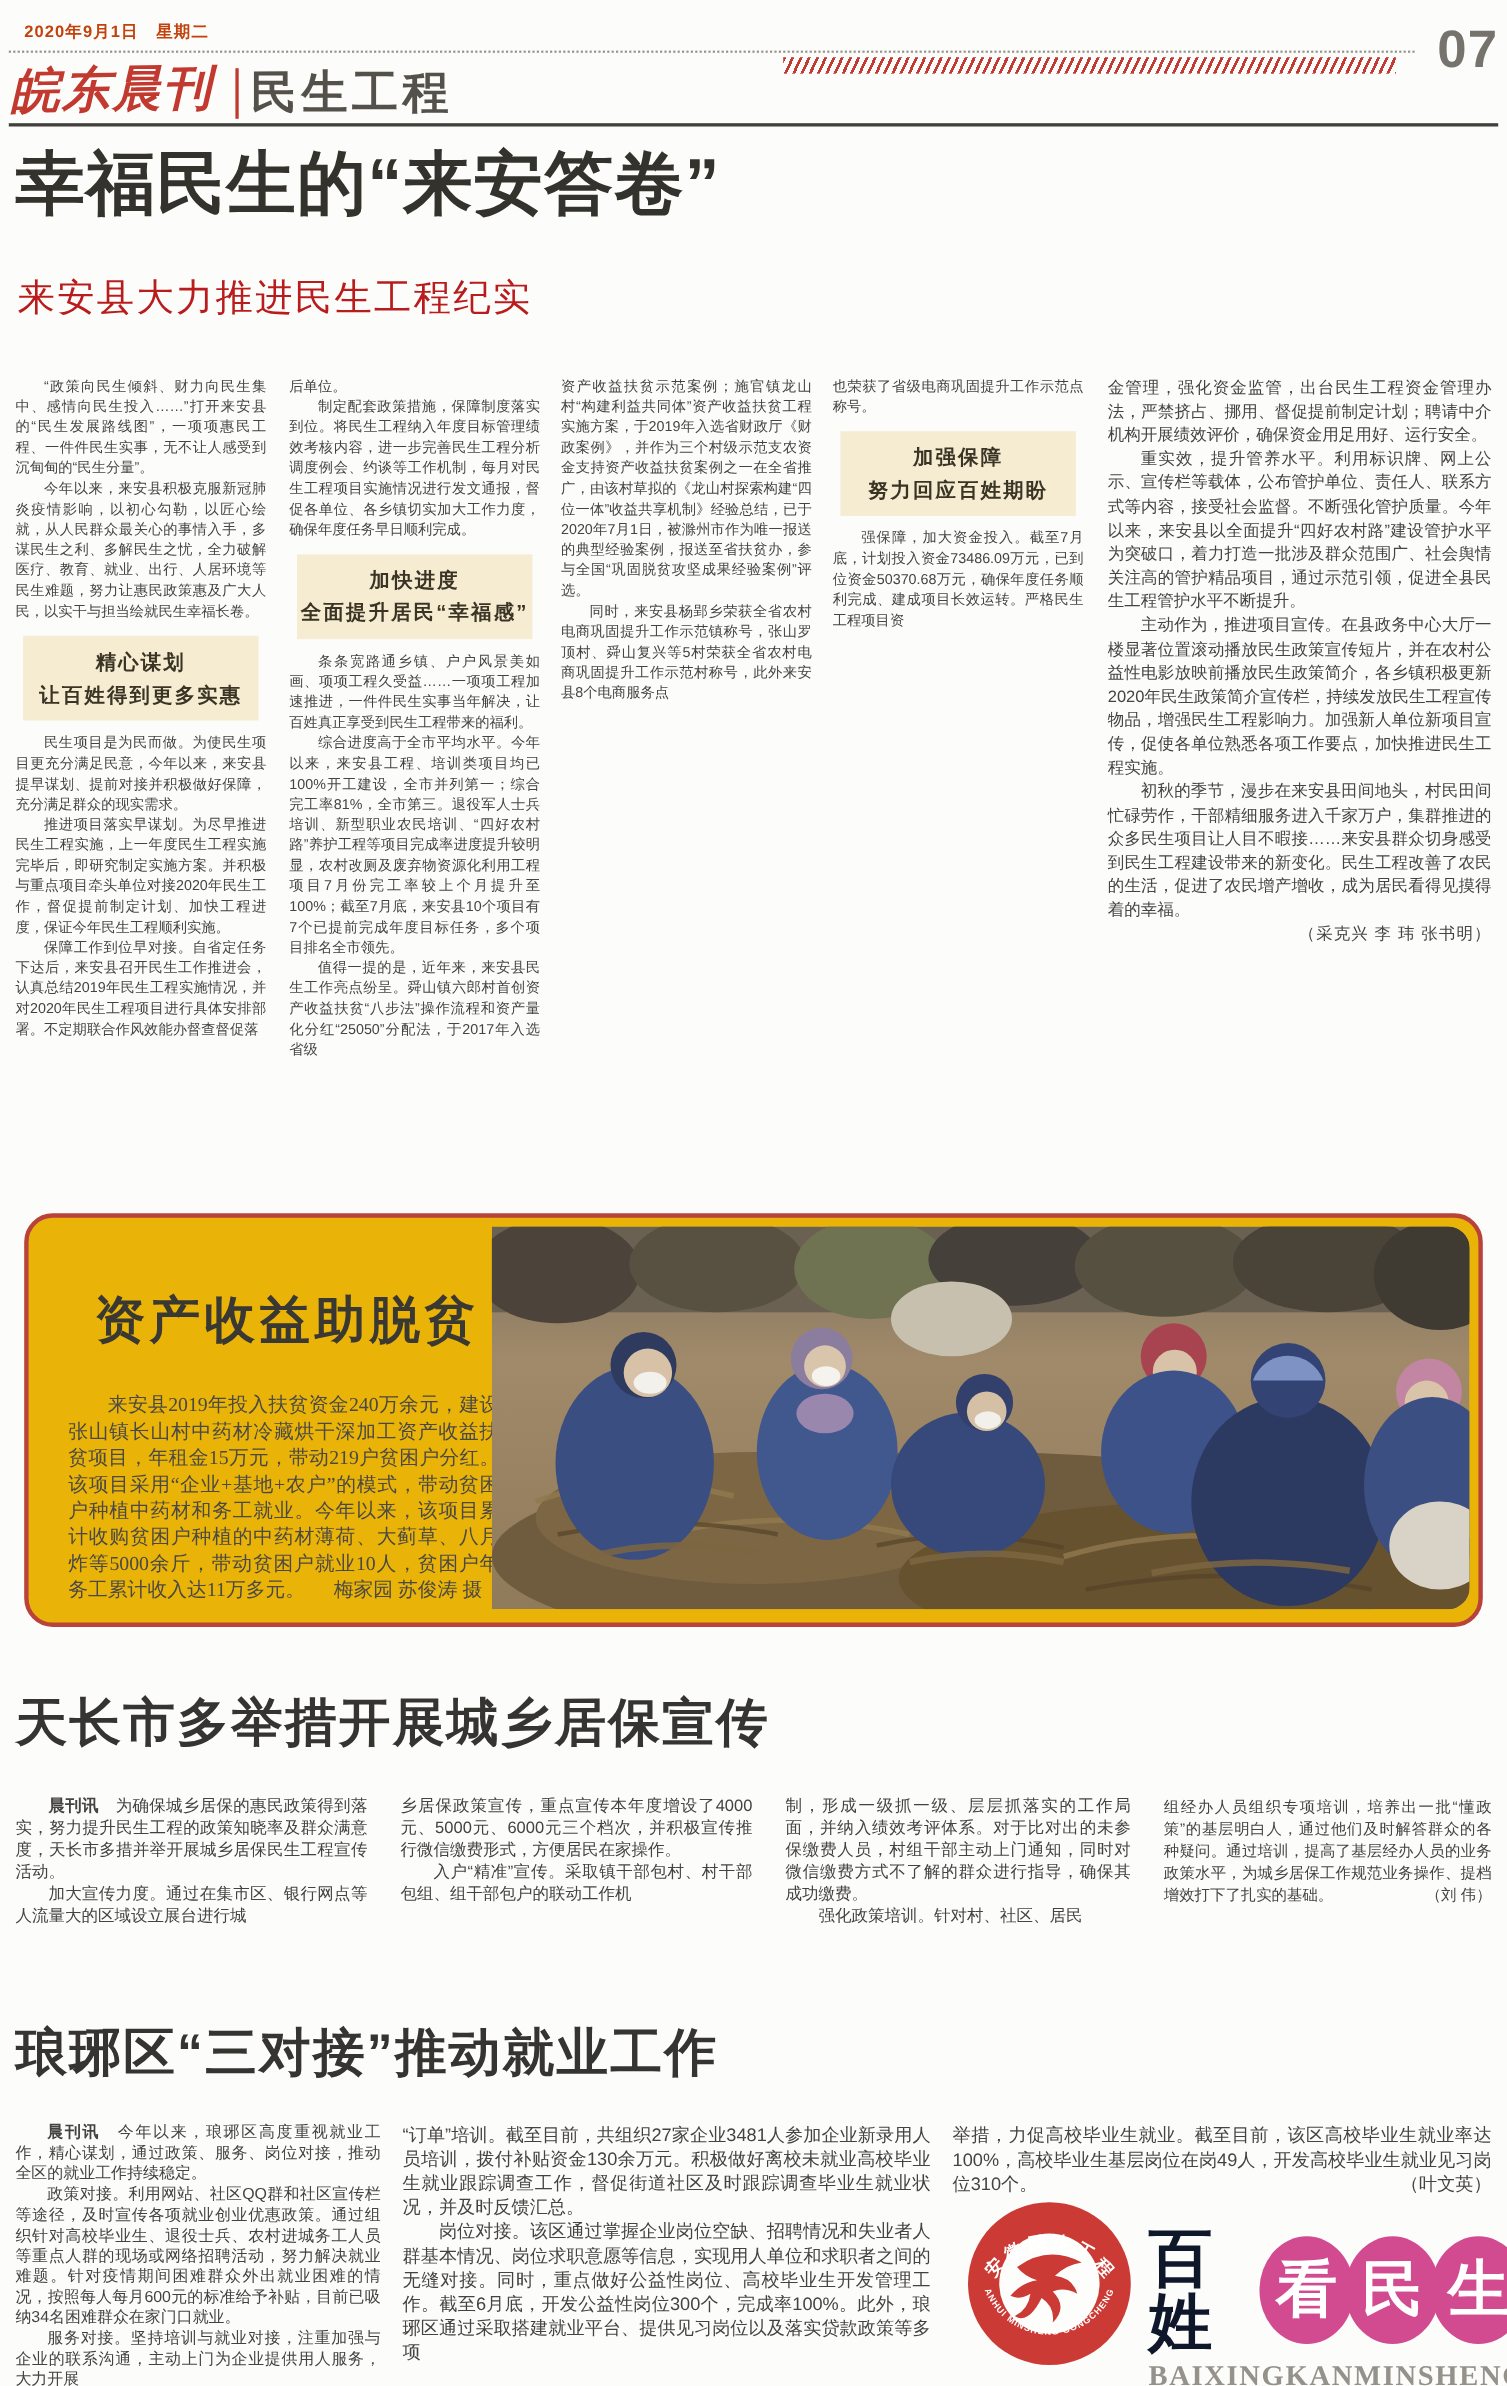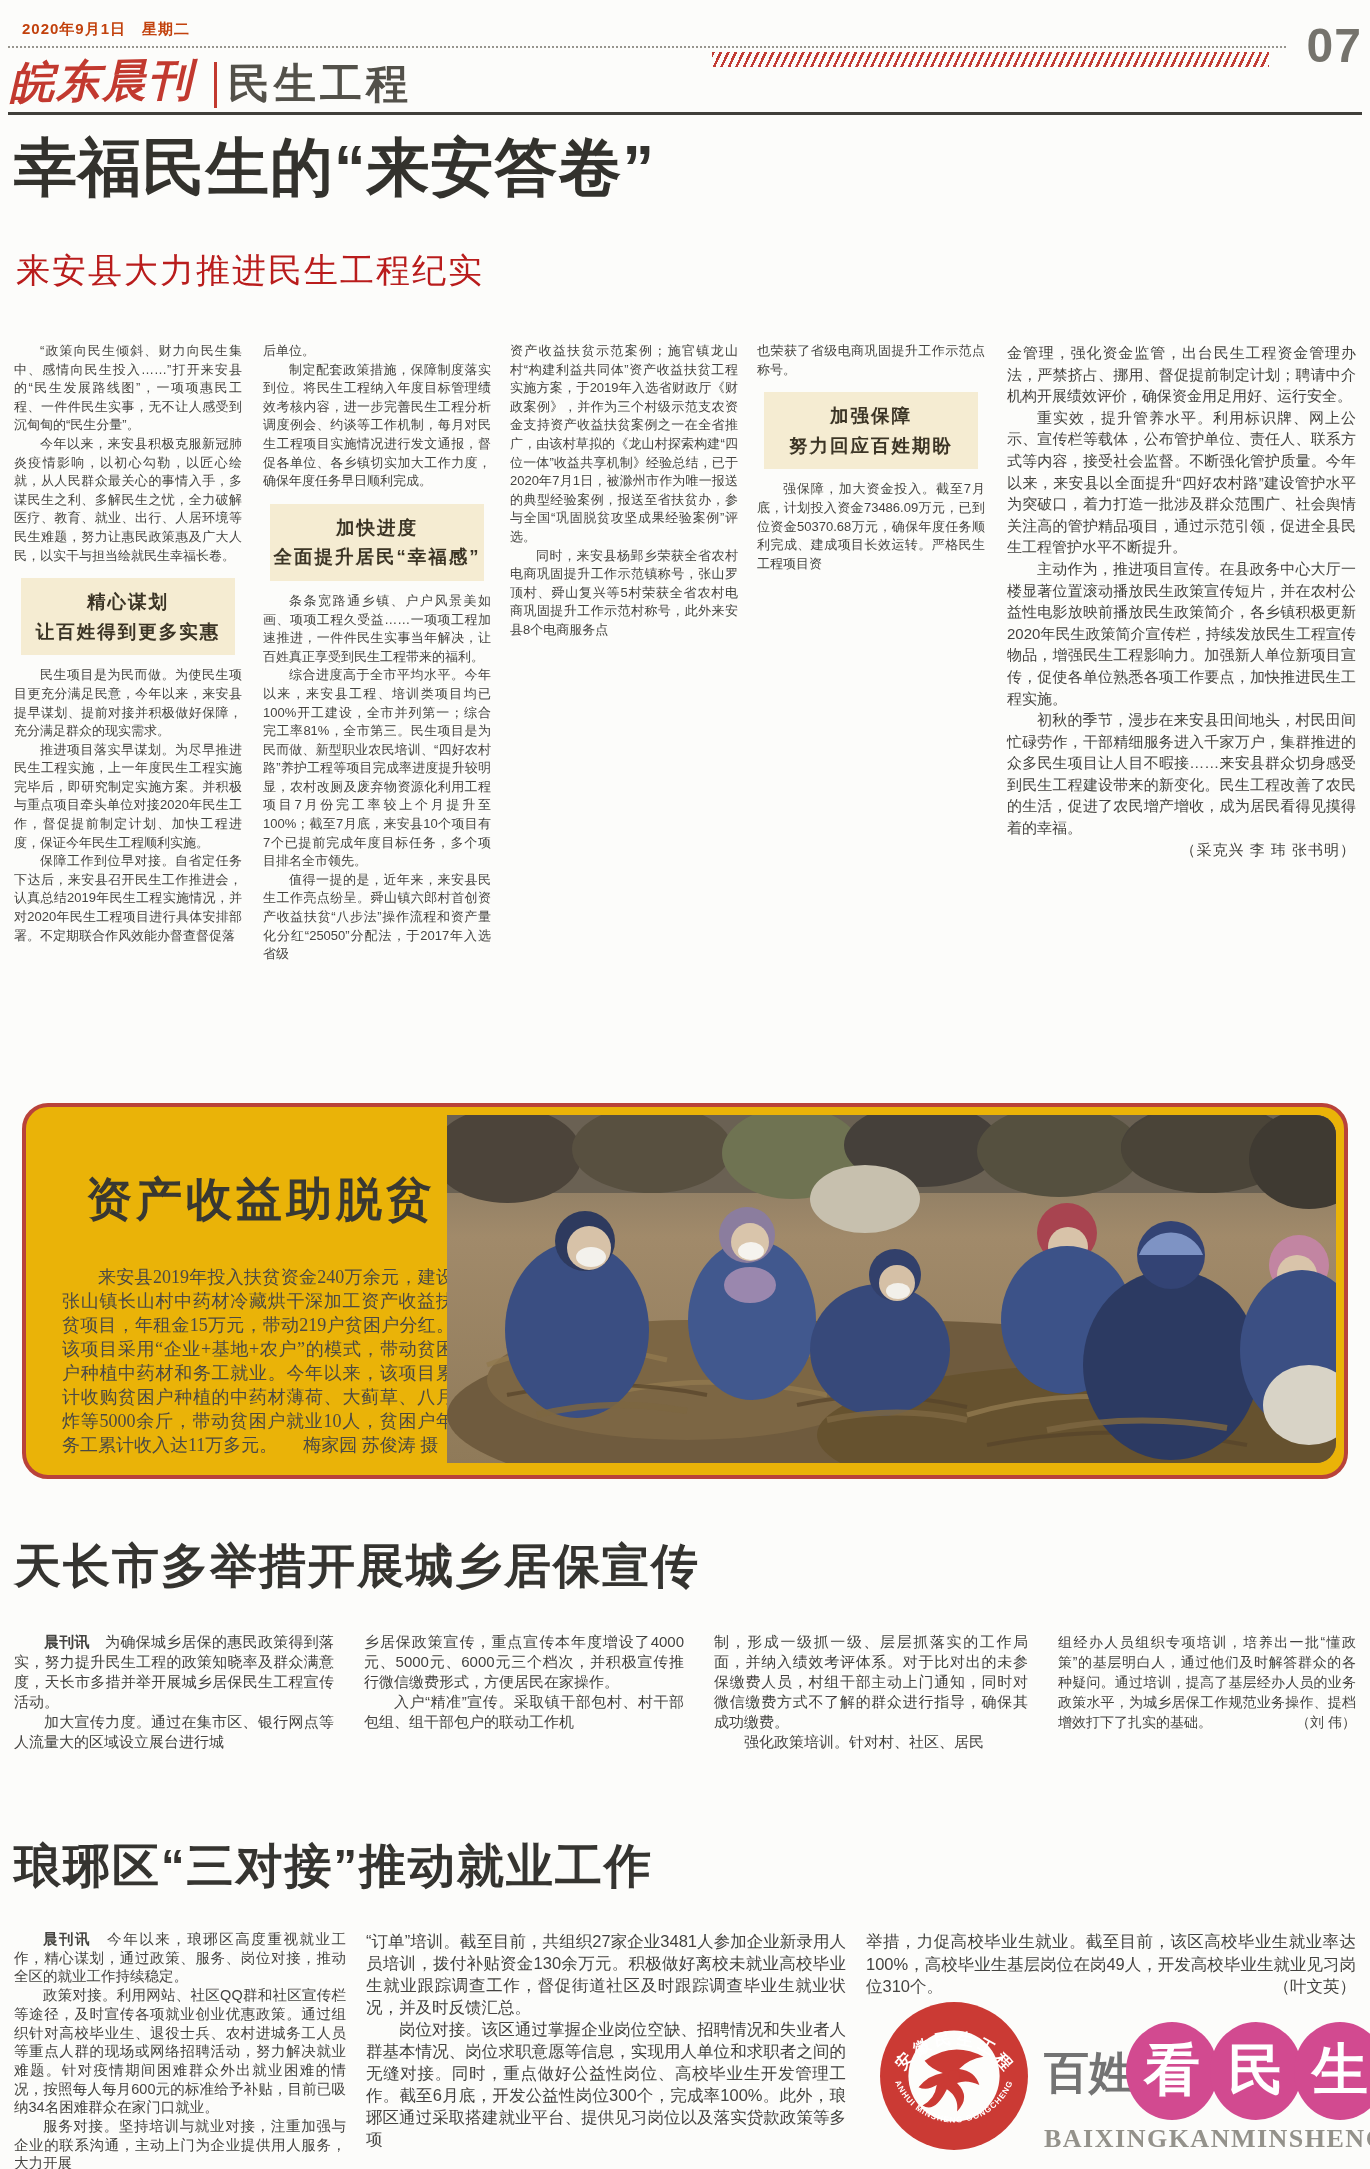--- a/index.html
+++ b/index.html
@@ -61,21 +61,21 @@
   .a3c2{left:352px;width:480px;font-size:16.5px;line-height:22px;}
   .a3c3{left:852px;width:490px;font-size:16.5px;line-height:22.5px;}
   .tag{font-weight:bold;}
   .byline-inline{float:right;}
   
   .logo{left:878px;top:2000px;width:468px;height:166px;}
   .logo-row{display:flex;align-items:flex-start;}
   .seal{width:152px;height:152px;flex:0 0 auto;}
   .brand{margin-left:14px;}
   .brand-top{display:flex;align-items:center;margin-top:22px;}
-  .brand-cn{font-size:45px;font-weight:900;color:#737373;letter-spacing:0;line-height:1;margin-top:3px;}
+  .brand-cn{font-size:58px;font-weight:900;color:#0f172a;letter-spacing:0;line-height:1;margin-top:3px;}
   .disc{width:92px;height:98px;border-radius:50%;background:#d24a90;color:#fff;
     display:flex;align-items:center;justify-content:center;font-size:56px;font-weight:900;margin-left:-8px;}
   .disc:first-of-type{margin-left:6px;}
   .brand-word{font-family:"Liberation Serif",serif;font-size:26px;color:#94928b;letter-spacing:1.5px;margin-top:4px;font-weight:bold;}
 </style>
 </head>
 <body>
 
 <div class="abs date-line">
   <span>2020年9月1日</span> <span>星期二</span>
@@ -104,21 +104,21 @@
     <p>保障工作到位早对接。自省定任务下达后，来安县召开民生工作推进会，认真总结2019年民生工程实施情况，并对2020年民生工程项目进行具体安排部署。不定期联合作风效能办督查督促落</p>
   </div>
   <div class="mcol mc2">
     <p class="cont">后单位。</p>
     <p>制定配套政策措施，保障制度落实到位。将民生工程纳入年度目标管理绩效考核内容，进一步完善民生工程分析调度例会、约谈等工作机制，每月对民生工程项目实施情况进行发文通报，督促各单位、各乡镇切实加大工作力度，确保年度任务早日顺利完成。</p>
     <div class="crosshead">
       <div>加快进度</div>
       <div>全面提升居民“幸福感”</div>
     </div>
     <p>条条宽路通乡镇、户户风景美如画、项项工程久受益……一项项工程加速推进，一件件民生实事当年解决，让百姓真正享受到民生工程带来的福利。</p>
-    <p>综合进度高于全市平均水平。今年以来，来安县工程、培训类项目均已100%开工建设，全市并列第一；综合完工率81%，全市第三。民生项目是为民而做、新型职业农民培训、“四好农村路”养护工程等项目完成率进度提升较明显，农村改厕及废弃物资源化利用工程项目7月份完工率较上个月提升至100%；截至7月底，来安县10个项目有7个已提前完成年度目标任务，多个项目排名全市领先。</p>
+    <p>综合进度高于全市平均水平。今年以来，来安县工程、培训类项目均已100%开工建设，全市并列第一；综合完工率81%，全市第三。退役军人士兵培训、新型职业农民培训、“四好农村路”养护工程等项目完成率进度提升较明显，农村改厕及废弃物资源化利用工程项目7月份完工率较上个月提升至100%；截至7月底，来安县10个项目有7个已提前完成年度目标任务，多个项目排名全市领先。</p>
     <p>值得一提的是，近年来，来安县民生工作亮点纷呈。舜山镇六郎村首创资产收益扶贫“八步法”操作流程和资产量化分红“25050”分配法，于2017年入选省级</p>
   </div>
   <div class="mcol mc3">
     <p class="cont">资产收益扶贫示范案例；施官镇龙山村“构建利益共同体”资产收益扶贫工程实施方案，于2019年入选省财政厅《财政案例》，并作为三个村级示范支农资金支持资产收益扶贫案例之一在全省推广，由该村草拟的《龙山村探索构建“四位一体”收益共享机制》经验总结，已于2020年7月1日，被滁州市作为唯一报送的典型经验案例，报送至省扶贫办，参与全国“巩固脱贫攻坚成果经验案例”评选。</p>
     <p>同时，来安县杨郢乡荣获全省农村电商巩固提升工作示范镇称号，张山罗顶村、舜山复兴等5村荣获全省农村电商巩固提升工作示范村称号，此外来安县8个电商服务点</p>
   </div>
   <div class="mcol mc4">
     <p class="cont">也荣获了省级电商巩固提升工作示范点称号。</p>
     <div class="crosshead">
       <div>加强保障</div>

